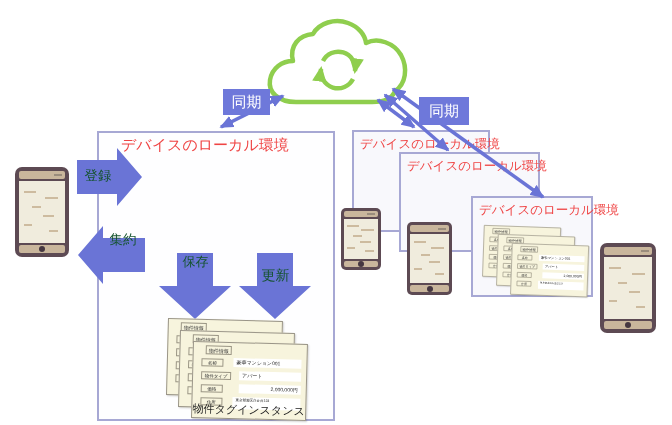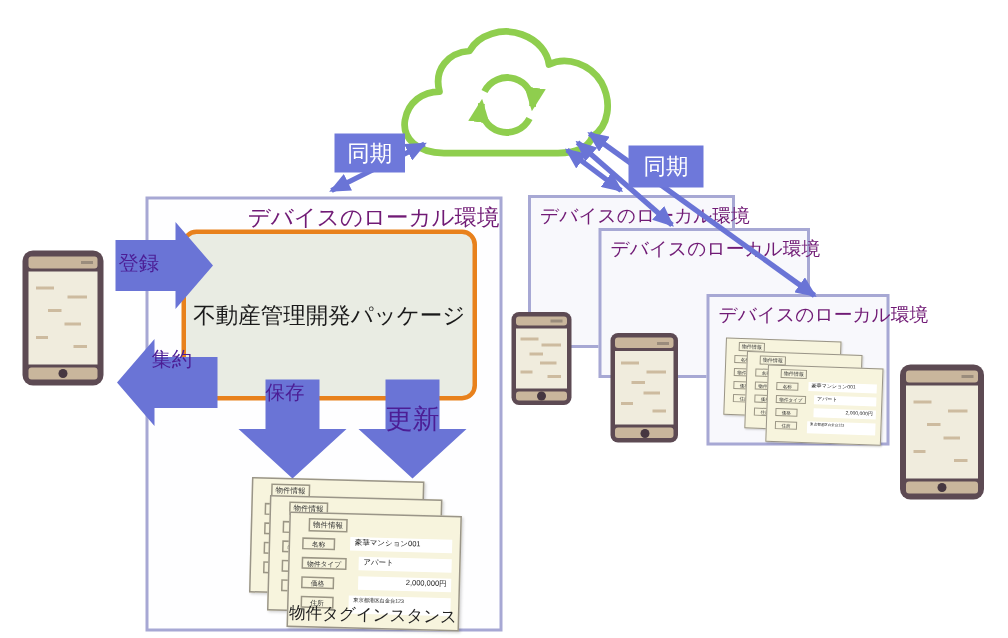--- a/index.html
+++ b/index.html
@@ -2,21 +2,21 @@
 <html><head>
 <meta charset="utf-8">
 <style>
   * { box-sizing: border-box; margin: 0; padding: 0; }
   html,body { background:#fff; }
   body { font-family: "Liberation Sans", sans-serif; }
   #stage { position:relative; width:672px; height:425px; background:#fff; overflow:hidden; }
 
   
   .env-box { position:absolute; background:#fdfdff; border:2px solid #a7a8d4; z-index:1; }
-  .env-box .title { color:#701a75; white-space:nowrap;text-align:right; }
+  .env-box .title { color:#ef4444; white-space:nowrap; }
   #env-left { left:97px; top:131px; width:238px; height:290px; background:#fefeff; }
   #env-left .title { font-size:15px; padding:3px 0 0 22px; }
   #env-r1 { left:352px; top:130px; width:138px; height:102px; background:#f8f8fc; }
   #env-r2 { left:399px; top:152px; width:141px; height:100px; background:#f8f8fc; }
   #env-r3 { left:471px; top:196px; width:122px; height:101px; background:#f8f8fc; }
   #env-r1 .title, #env-r2 .title, #env-r3 .title { font-size:12.5px; padding:4px 0 0 6px; }
 
   
   #pkg-box { position:absolute; left:121px; top:153px; width:197px; height:114px;
              border:3px solid #e8811c; border-radius:10px; background:#e9ece3;
@@ -24,25 +24,25 @@
   #pkg-box .pkg-label { font-size:15px; color:#1a1a1a; white-space:nowrap; }
 
   
   #overlay { position:absolute; left:0; top:0; width:672px; height:425px; z-index:5; pointer-events:none; }
 
   
   .sync-label { position:absolute; background:#6e78da; color:#fff; font-size:15px;
                 display:flex; align-items:center; justify-content:center; z-index:6; }
   #sync-left  { left:223px; top:89px;  width:47px; height:26px; }
   #sync-right { left:419px; top:97px;  width:50px; height:28px; }
-  .arrow-text { position:absolute; color:#4c1d95; font-size:13.5px; text-align:left; z-index:6; white-space:nowrap; }
+  .arrow-text { position:absolute; color:#14532d; font-size:13.5px; text-align:center; z-index:6; white-space:nowrap; }
   #txt-register  { left:79px;  top:167px; width:38px; }
   #txt-aggregate { left:101px; top:231px; width:44px; }
   #txt-save      { left:177px; top:253px; width:37px; font-size:13px; }
-  #txt-update    { left:257px; top:267px; width:37px; font-size:18px; }
+  #txt-update    { left:257px; top:267px; width:37px; font-size:14px; }
 
   
   .card { position:absolute; width:115px; height:77px; background:#f7f4dd;
           border:1px solid #9a9588; z-index:6; transform:rotate(1.5deg);
           transform-origin:top left; box-shadow:1px 1px 2px rgba(0,0,0,.18); }
   .card.mini { transform:rotate(2deg) scale(0.67); }
   #bc3 { left:168px; top:318px; }  #bc2 { left:180px; top:330px; }  #bc1 { left:193px; top:341px; }
   #mc3 { left:484px; top:225px; }  #mc2 { left:498px; top:234px; }  #mc1 { left:512px; top:243px; }
 
   .card .section-label { position:absolute; left:12px; top:3px; min-width:26px; height:9px;
@@ -94,23 +94,20 @@
   <div class="env-box" id="env-r1">
     <div class="title">デバイスのローカル環境</div>
   </div>
   <div class="env-box" id="env-r2">
     <div class="title">デバイスのローカル環境</div>
   </div>
   <div class="env-box" id="env-r3">
     <div class="title">デバイスのローカル環境</div>
   </div>
 
-  <div id="pkg-box">
-    <div class="pkg-label">不動産管理開発パッケージ</div>
-  </div>
 
   <svg id="overlay" viewBox="0 0 672 425">
     <defs>
       <marker id="ah-p" markerWidth="4" markerHeight="3.5" refX="3.5" refY="1.75" orient="auto-start-reverse" markerUnits="strokeWidth">
         <path d="M0,0 L4,1.75 L0,3.5 Z" fill="#6a74d6"></path>
       </marker>
       <marker id="ah-g" markerWidth="3.5" markerHeight="3.2" refX="2.8" refY="1.6" orient="auto" markerUnits="strokeWidth">
         <path d="M0,0 L3.5,1.6 L0,3.2 Z" fill="#8fce4e"></path>
       </marker>
     </defs>

